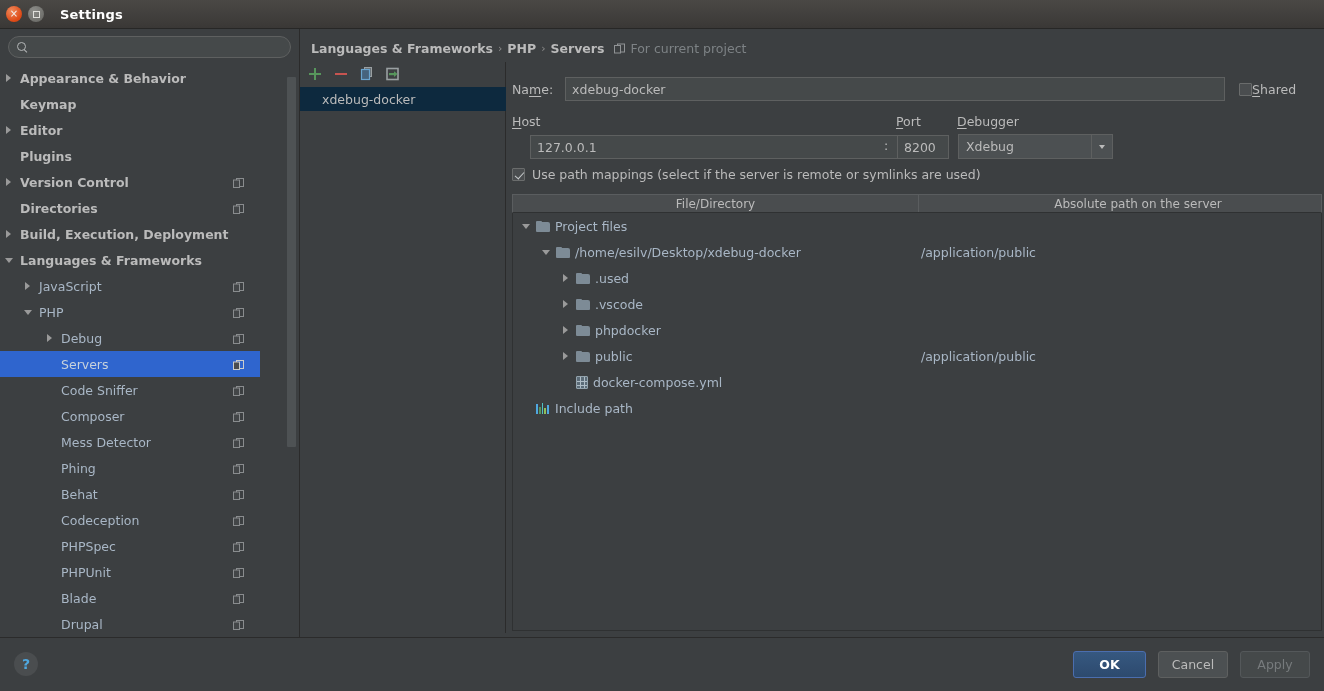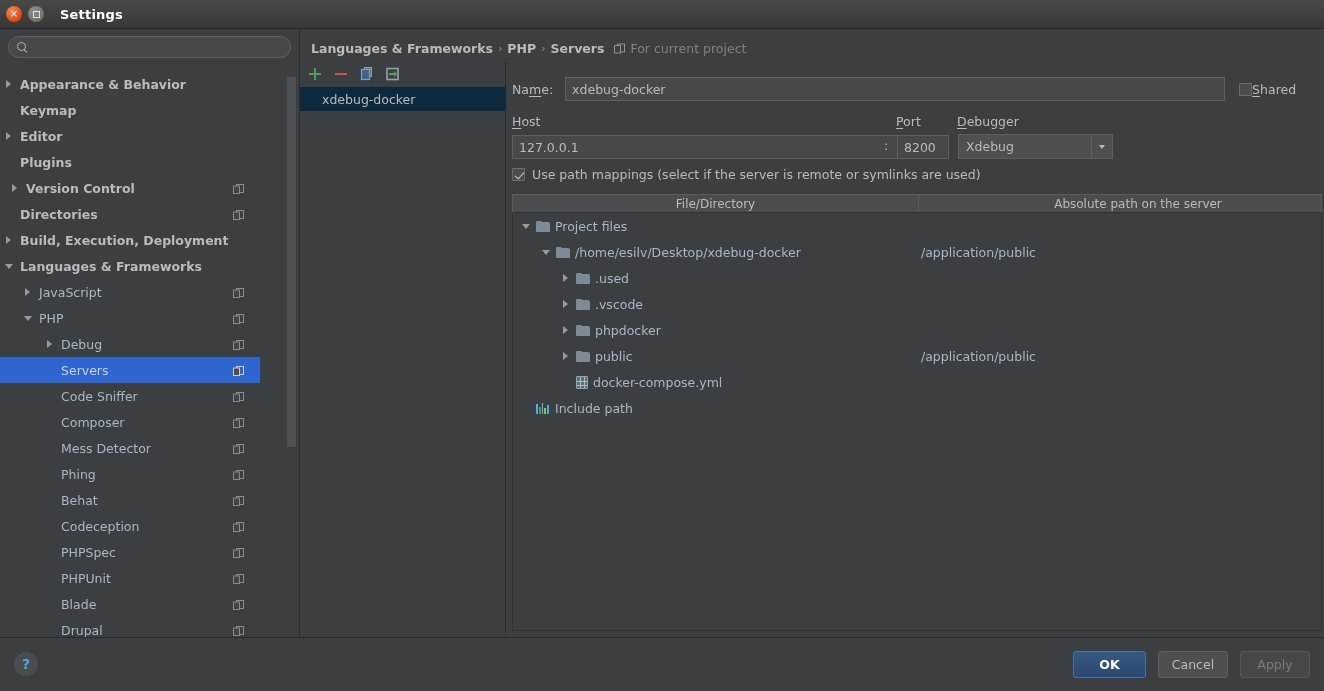--- a/index.html
+++ b/index.html
@@ -54,21 +54,21 @@
     content: ""; position: absolute; left: 8px; top: 8px;
     width: 4px; height: 1.4px; background: #b4b7b8; transform: rotate(45deg);
     transform-origin: left center;
   }
   .search-input {
     border: none; outline: none; background: transparent; flex: 1 1 auto;
     color: #bbbbbb; font-size: 12px; font-family: inherit; padding-left: 5px;
   }
 
   .tree {
-    position: absolute; left: 0; top: 42px; width: 260px; height: 572px;
+    position: absolute; left: 0; top: 36px; width: 260px; height: 572px;
     overflow: hidden;
   }
   .tree-row {
     position: relative; height: 26px; display: flex; align-items: center;
     color: #A9B7C6; font-size: 12.5px; white-space: nowrap; cursor: default;
   }
   .tree-row.top-level { color: #BBBBBB; font-weight: bold; }
   .tree-row.selected { background: #2F65CE; }
   .tree-row.selected .tree-label { color: #C8D2DC; }
   .arrow {
@@ -273,21 +273,21 @@
         <span class="tree-label">Keymap</span>
       </div>
       <div class="tree-row top-level" style="padding-left: 4px;">
         <span class="arrow right" style="margin-right: 5px;"></span>
         <span class="tree-label">Editor</span>
       </div>
       <div class="tree-row top-level" style="padding-left: 4px;">
         <span class="arrow" style="margin-right: 5px;"></span>
         <span class="tree-label">Plugins</span>
       </div>
-      <div class="tree-row top-level" style="padding-left: 10px;">
+      <div class="tree-row top-level" style="padding-left: 4px;">
         <span class="arrow right" style="margin-right: 5px;"></span>
         <span class="tree-label">Version Control</span>
         <span class="proj-icon"><svg width="11" height="11" viewBox="0 0 11 11">
             <rect x="3.5" y="1" width="7" height="8" fill="none" stroke="#c9cccd" stroke-width="1"></rect>
             <rect x="0.5" y="2.5" width="6" height="7.5" fill="#4a4d4f" stroke="#c9cccd" stroke-width="1"></rect>
           </svg></span>
       </div>
       <div class="tree-row top-level" style="padding-left: 4px;">
         <span class="arrow" style="margin-right: 5px;"></span>
         <span class="tree-label">Directories</span>
@@ -472,21 +472,21 @@
   <div style="position:absolute; left:6px; top:49px; height:18px;">
     <span class="lbl"><span class="mn">H</span><span>ost</span></span>
   </div>
   <div style="position:absolute; left:390px; top:49px; height:18px;">
     <span class="lbl"><span class="mn">P</span><span>ort</span></span>
   </div>
   <div style="position:absolute; left:451px; top:49px; height:18px;">
     <span class="lbl"><span class="mn">D</span><span>ebugger</span></span>
   </div>
 
-  <input class="field" type="text" style="position: absolute; left: 6px; top: 73px; width: 410px;" value="127.0.0.1">
+  <input class="field" type="text" style="position: absolute; left: 24px; top: 73px; width: 410px;" value="127.0.0.1">
   <span class="lbl" style="position:absolute; left:378px; top:76px;">:</span>
   <input class="field" type="text" style="position: absolute; left: 391px; top: 73px; width: 52px; text-align: left;" value="8200">
   <div class="combo" style="position:absolute; left:452px; top:72px; width:155px;">
     <span class="combo-text">Xdebug</span>
     <span class="combo-arrow"></span>
   </div>
 
   <div style="position:absolute; left:6px; top:105px; display:flex; align-items:center;">
     <span class="cb checked"></span>
     <span class="lbl" style="margin-left:7px;">Use path mappings (select if the server is remote or symlinks are used)</span>

